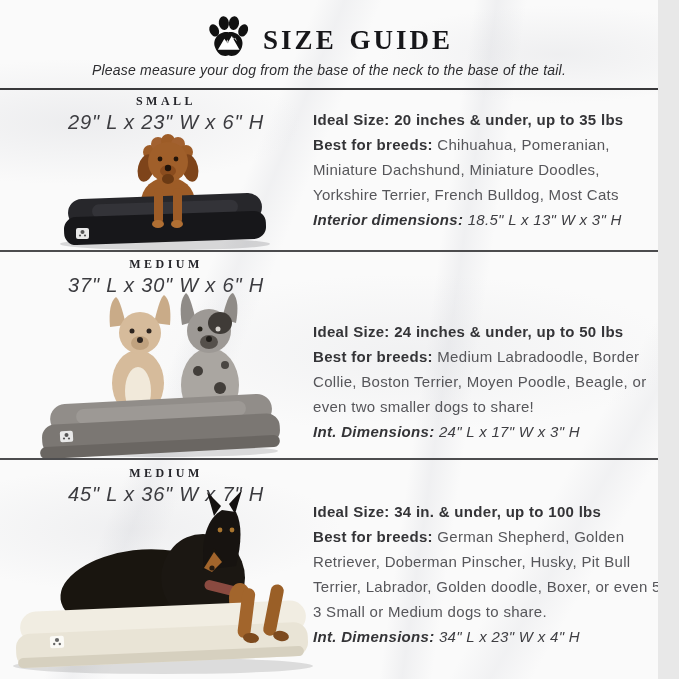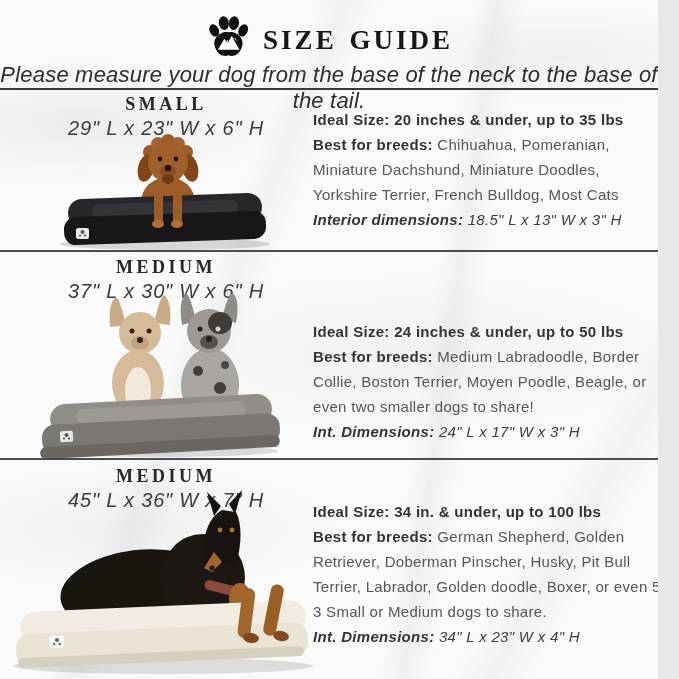--- a/index.html
+++ b/index.html
@@ -16,29 +16,29 @@
       linear-gradient(98deg, transparent 63%, rgba(175,178,190,0.14) 66%, transparent 70%),
       linear-gradient(120deg, transparent 80%, rgba(175,178,190,0.12) 84%, transparent 88%);
   }
   
   .title-row { position:absolute; top:10px; left:0; right:0; height:50px;
     display:flex; justify-content:center; align-items:center; gap:12px; }
   .logo { width:46px; height:46px; flex:0 0 auto; }
   .title { font-family:"Liberation Serif", serif; font-weight:700; font-size:39px;
     font-variant:small-caps; text-transform:lowercase; letter-spacing:3px; color:#17171a; line-height:1; }
   .subtitle { position:absolute; top:62px; left:0; width:100%; text-align:center;
-    font-style:italic; font-size:22px; color:#2d2d30; letter-spacing:0.2px; }
+    font-style:italic; font-size:14px; color:#2d2d30; letter-spacing:0.2px; }
   
   .divider { position:absolute; left:0; width:679px; height:2px; background:#4c4c4e; }
   .d1 { top:88px; height:1.6px; background:#39393b; }
   .d2 { top:250px; }
   .d3 { top:458px; }
   
   .leftcol { position:absolute; left:12px; width:308px; text-align:center; }
-  .size-label { font-family:"Liberation Serif", serif; font-weight:700; font-size:18px;
+  .size-label { font-family:"Liberation Serif", serif; font-weight:700; font-size:12px;
     letter-spacing:3.5px; color:#26262b; }
   .size-dims { font-style:italic; font-size:20px; color:#3c3c40; letter-spacing:0.8px; margin-top:2px; }
   .lc-small  { top:94px; }
   .lc-medium { top:257px; }
   .lc-large  { top:466px; }
   
   .photo { position:absolute; }
   .ph-small  { left:40px;  top:130px; width:250px; height:121px; }
   .ph-medium { left:30px;  top:293px; width:260px; height:165px; }
   .ph-large  { left:8px;   top:490px; width:315px; height:188px; }

